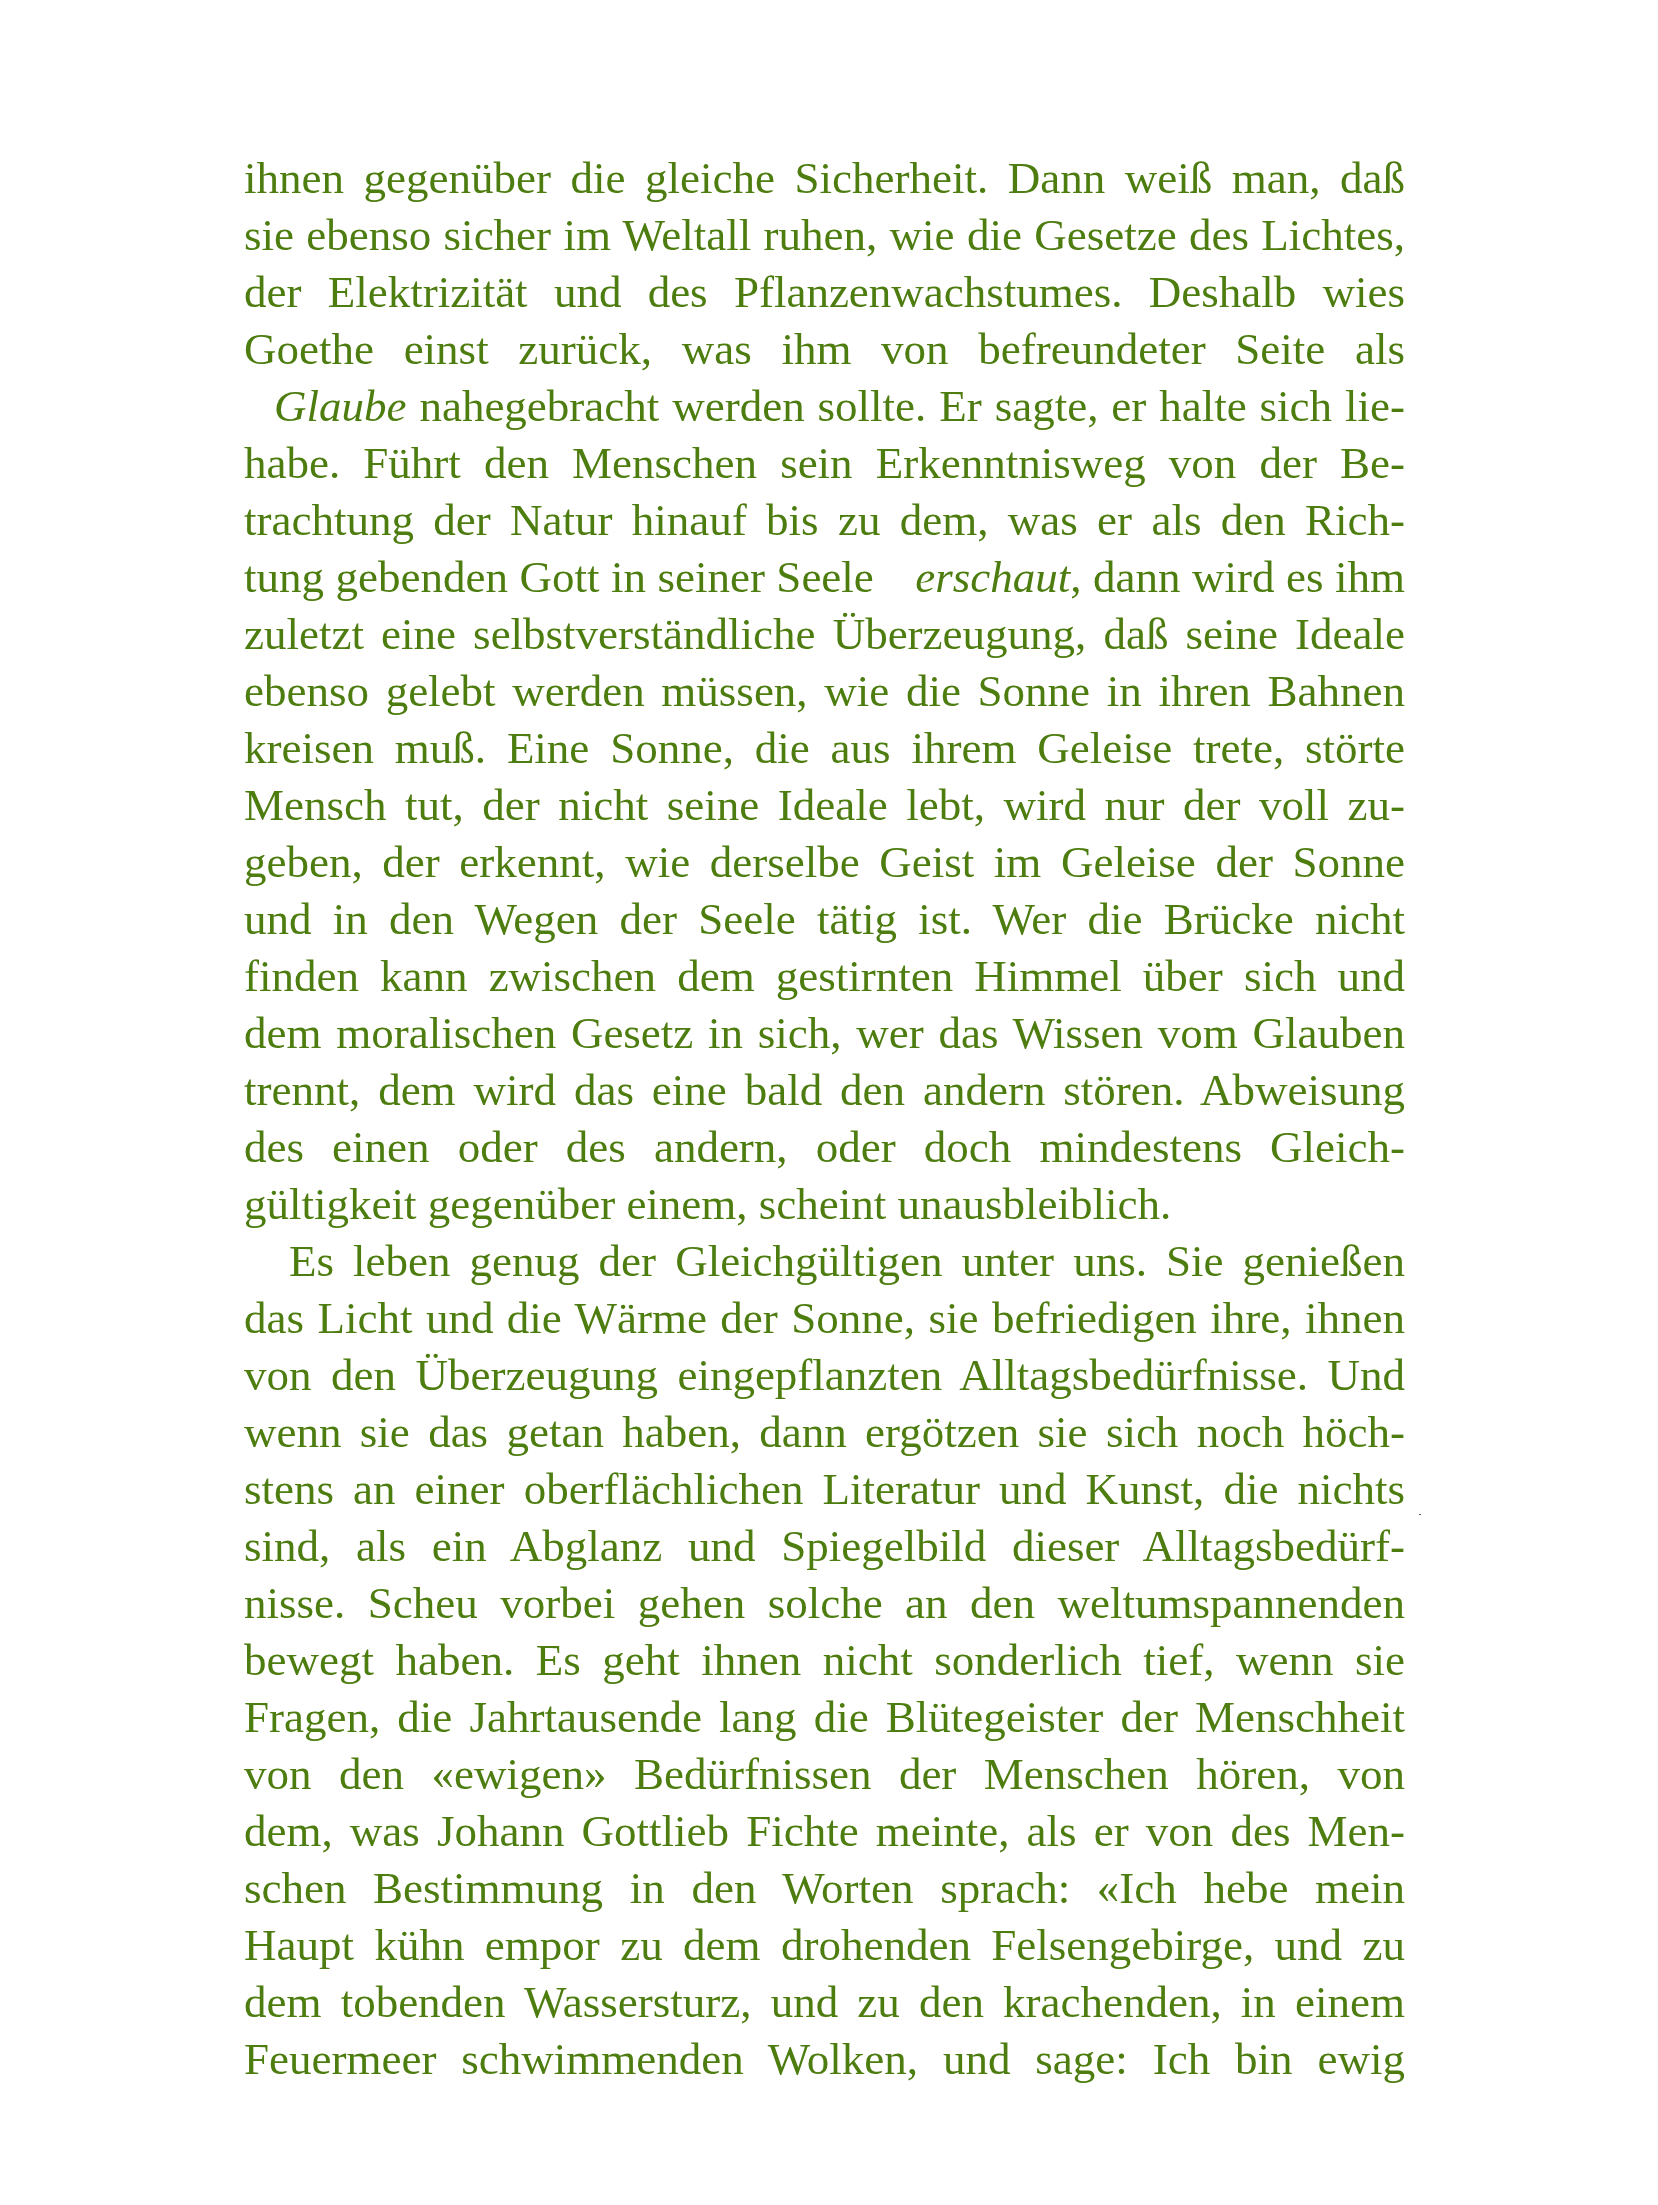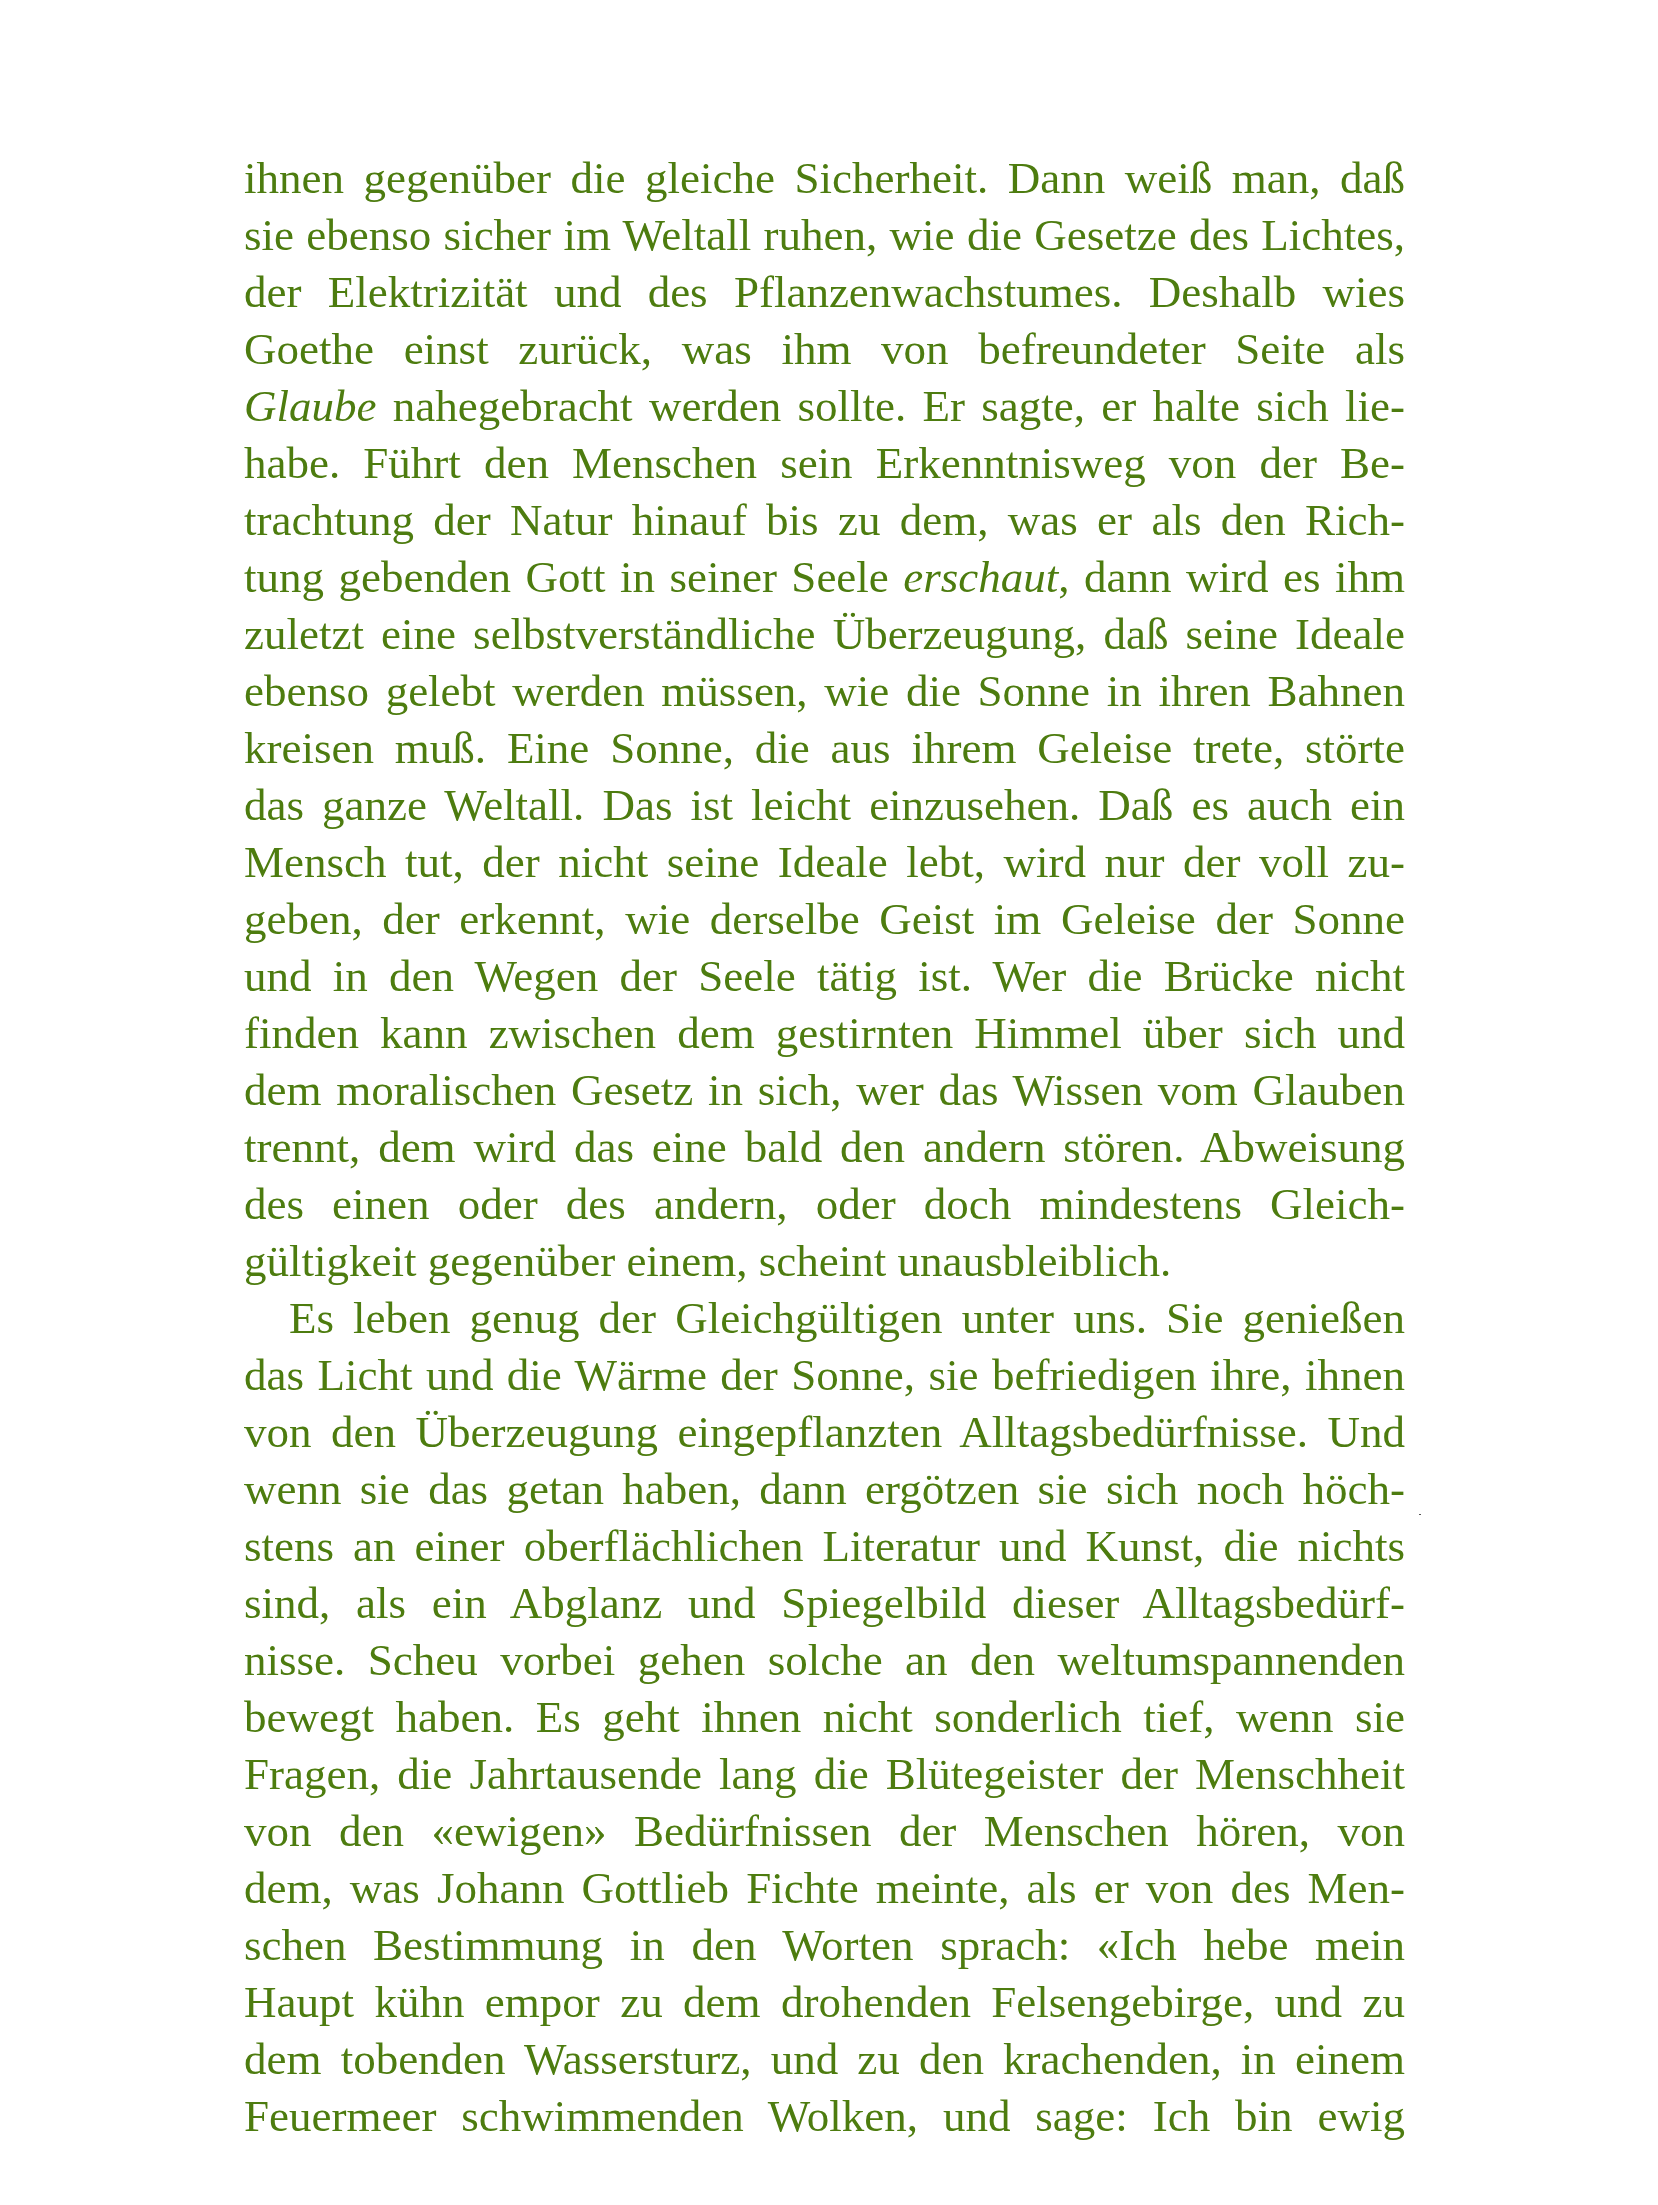--- a/index.html
+++ b/index.html
@@ -37,20 +37,21 @@
     text-align-last: justify;
     overflow: visible;
   }
   .line.last {
     text-align-last: left;
   }
   .line.indent {
     padding-left: 45px;
   }
   .line i {
+    margin-left: 30px;
   }
   .speck {
     position: absolute;
     left: 1419px;
     top: 1514px;
     width: 2px;
     height: 1.3px;
     background: #555555;
   }
 </style>
@@ -64,21 +65,20 @@
     <span class="line" style="letter-spacing: 0px;"><span>sie ebenso sicher im Weltall ruhen, wie die Gesetze des Lichtes,</span></span>
     <span class="line"><span>der Elektrizität und des Pflanzenwachstumes. Deshalb wies</span></span>
     <span class="line"><span>Goethe einst zurück, was ihm von befreundeter Seite als</span></span>
     <span class="line"><i>Glaube</i><span> nahegebracht werden sollte. Er sagte, er halte sich lie-</span></span>
     <span class="line"><span>habe. Führt den Menschen sein Erkenntnisweg von der Be-</span></span>
     <span class="line"><span>trachtung der Natur hinauf bis zu dem, was er als den Rich-</span></span>
     <span class="line"><span>tung gebenden Gott in seiner Seele </span><i>erschaut</i><span>, dann wird es ihm</span></span>
     <span class="line"><span>zuletzt eine selbstverständliche Überzeugung, daß seine Ideale</span></span>
     <span class="line"><span>ebenso gelebt werden müssen, wie die Sonne in ihren Bahnen</span></span>
     <span class="line"><span>kreisen muß. Eine Sonne, die aus ihrem Geleise trete, störte</span></span>
-    <span class="line"><span>das ganze Weltall. Das ist leicht einzusehen. Daß es auch ein</span></span>
     <span class="line"><span>Mensch tut, der nicht seine Ideale lebt, wird nur der voll zu-</span></span>
     <span class="line"><span>geben, der erkennt, wie derselbe Geist im Geleise der Sonne</span></span>
     <span class="line"><span>und in den Wegen der Seele tätig ist. Wer die Brücke nicht</span></span>
     <span class="line"><span>finden kann zwischen dem gestirnten Himmel über sich und</span></span>
     <span class="line"><span>dem moralischen Gesetz in sich, wer das Wissen vom Glauben</span></span>
     <span class="line"><span>trennt, dem wird das eine bald den andern stören. Abweisung</span></span>
     <span class="line"><span>des einen oder des andern, oder doch mindestens Gleich-</span></span>
     <span class="line last"><span>gültigkeit gegenüber einem, scheint unausbleiblich.</span></span>
 
     <span class="line indent"><span>Es leben genug der Gleichgültigen unter uns. Sie genießen</span></span>

